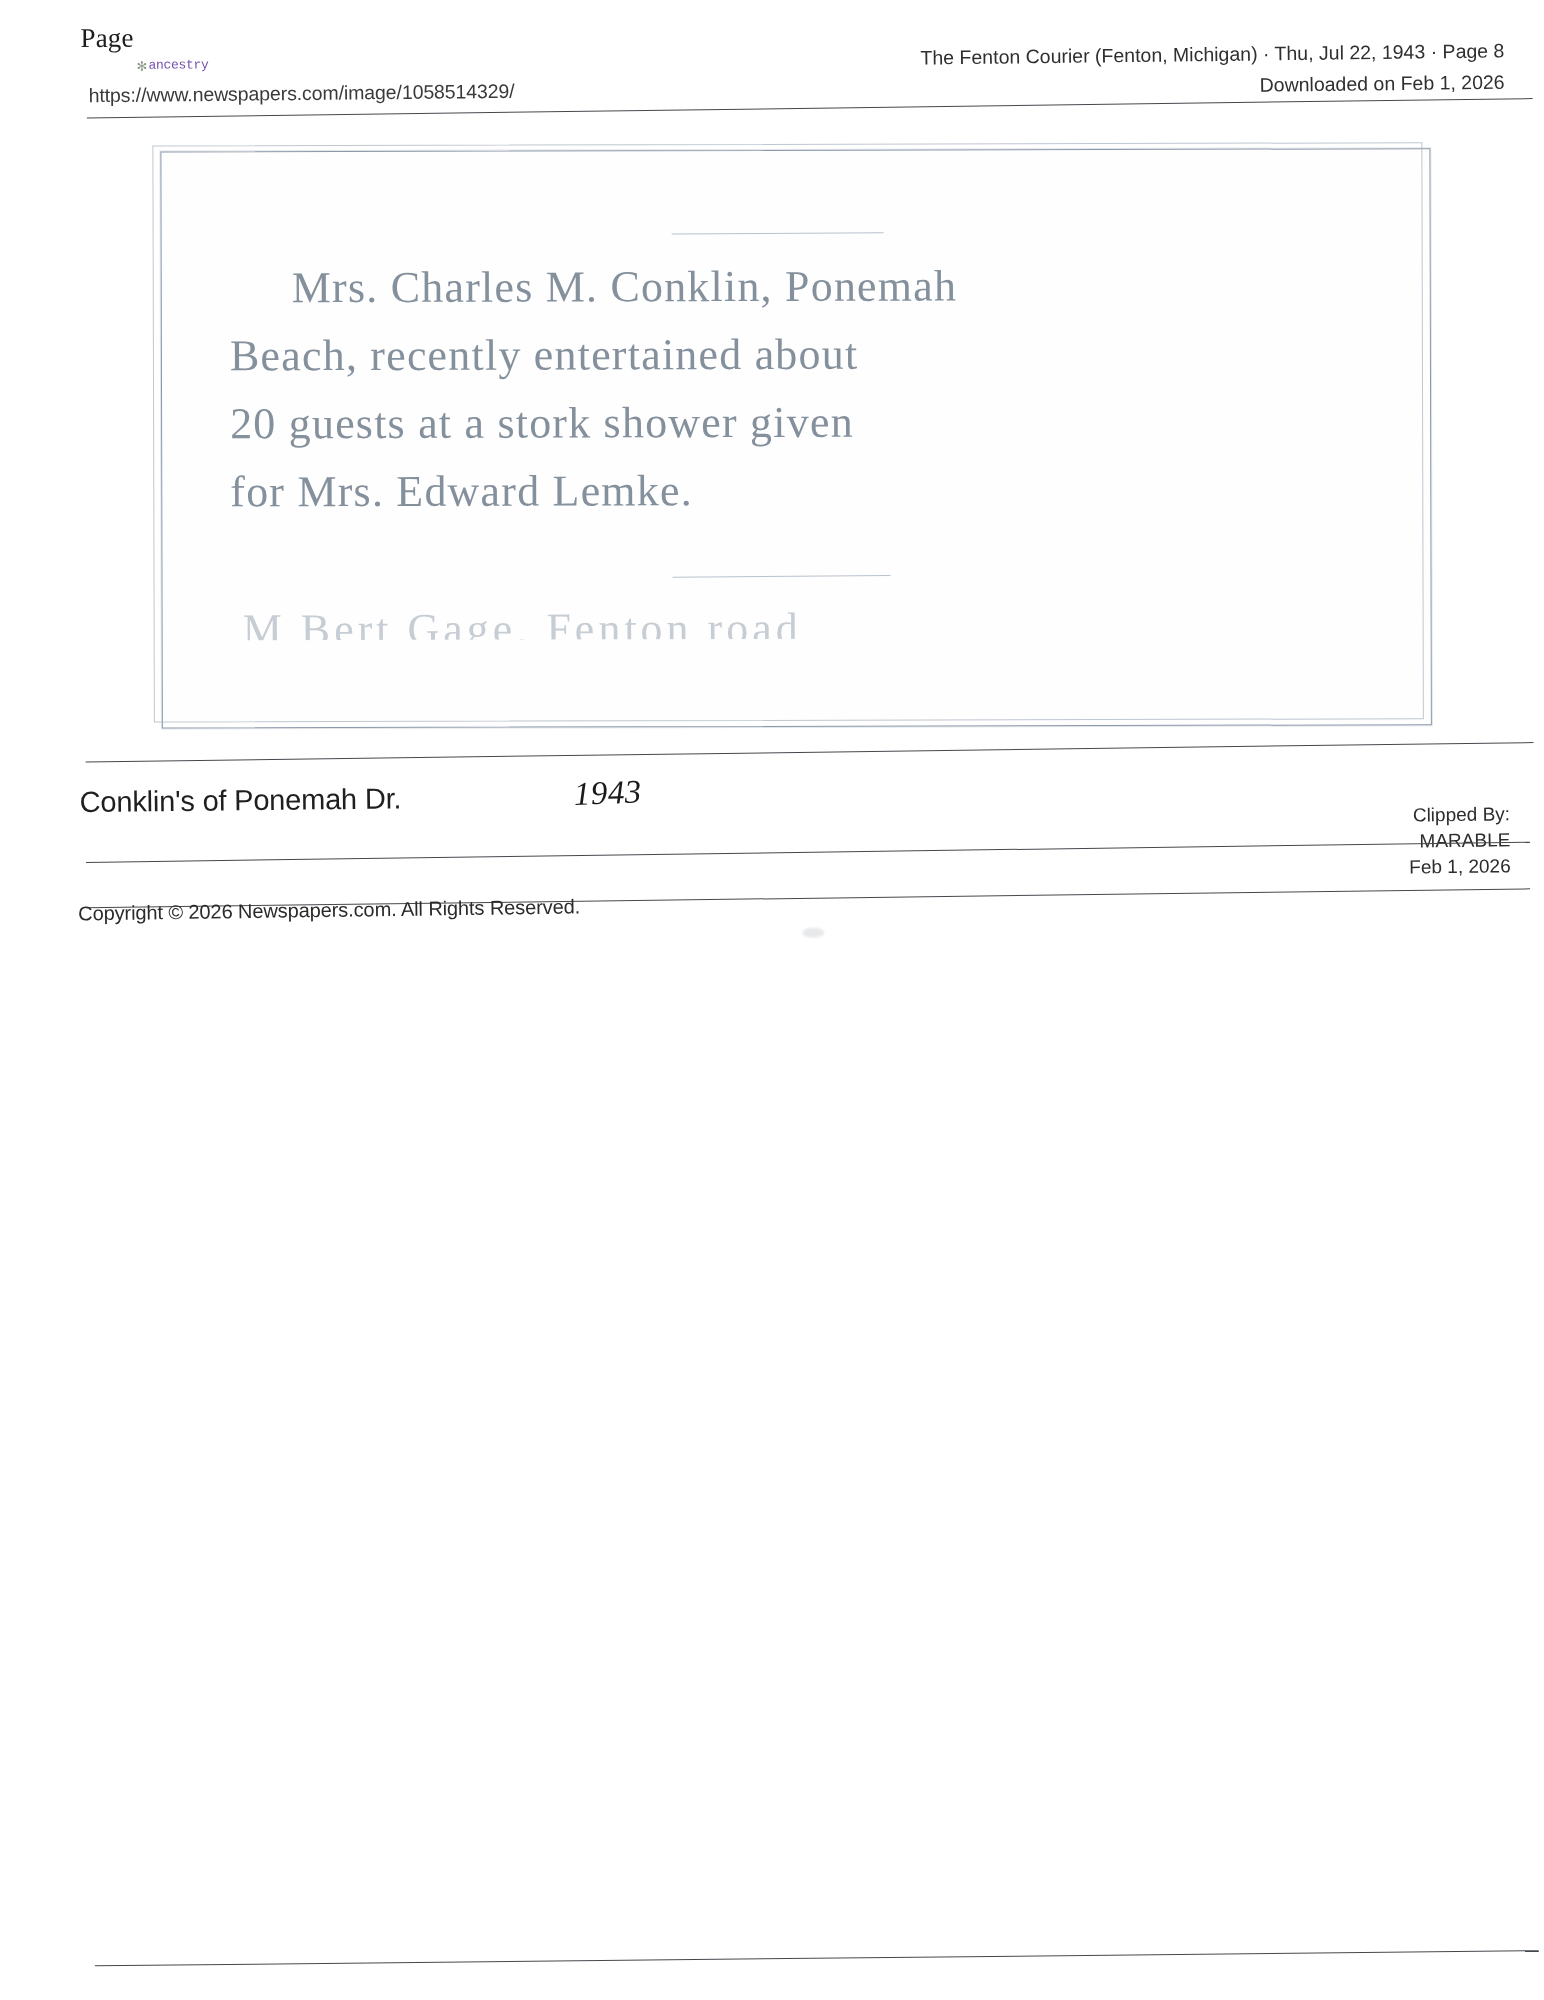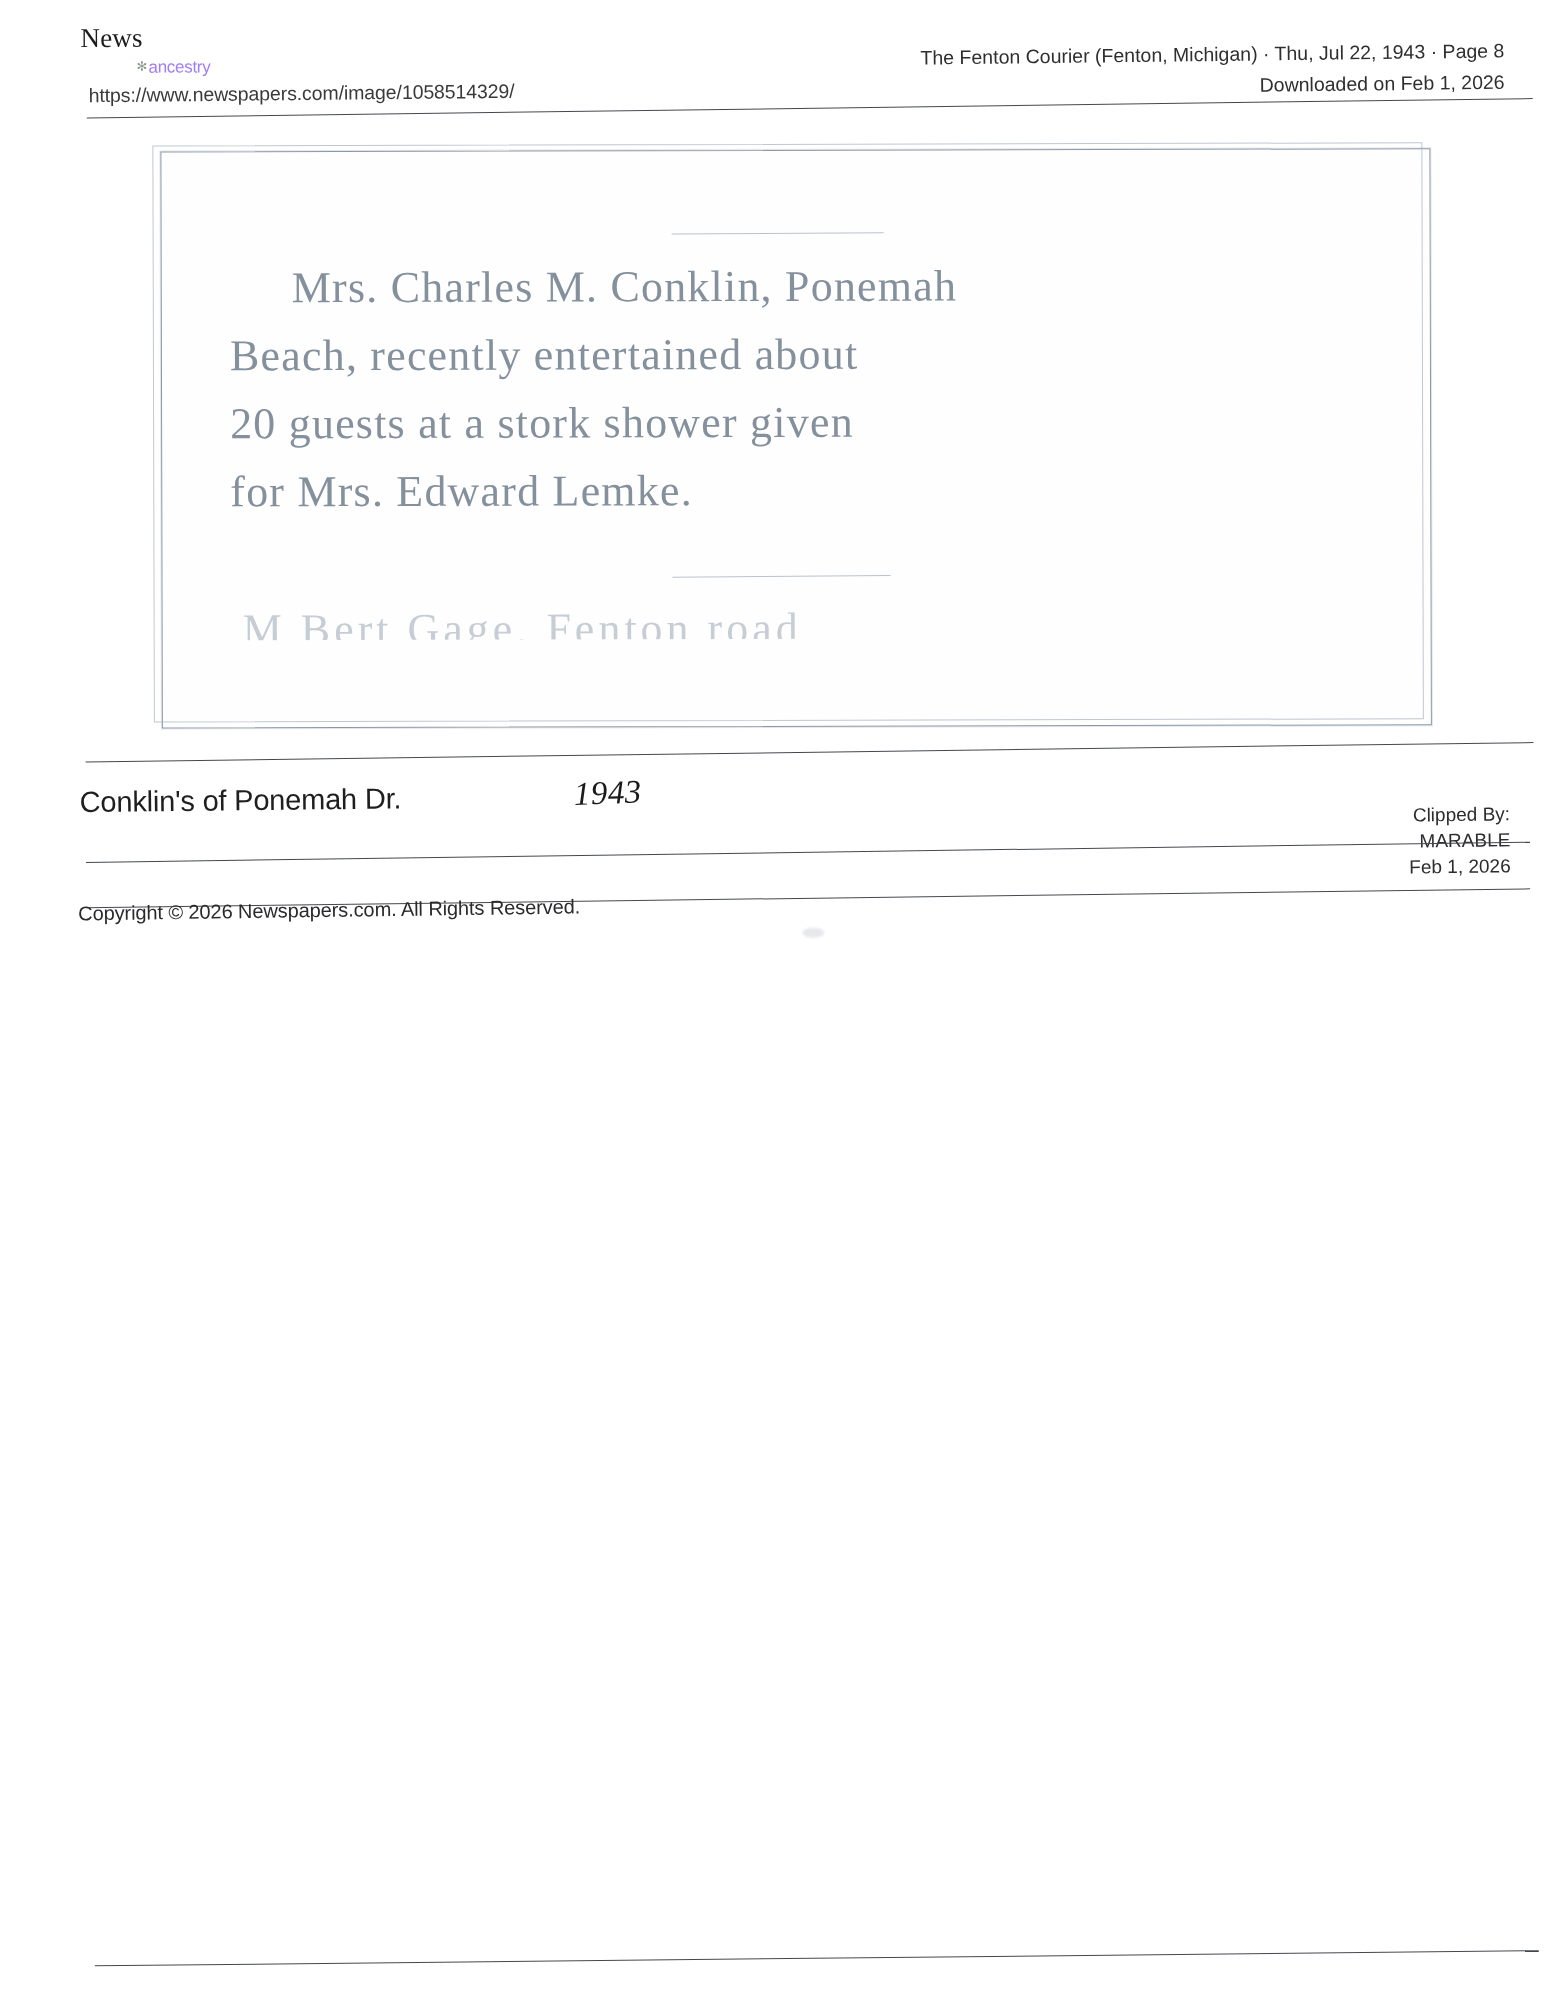--- a/index.html
+++ b/index.html
@@ -33,23 +33,23 @@
     top: 20px;
     font-family: "Liberation Serif", serif;
     font-size: 27px;
     letter-spacing: 0.2px;
     color: #1d1d1d;
   }
   .ancestry-logo {
     position: absolute;
     left: 150px;
     top: 55px;
-    font-family: Liberation Sans, sans-serif;
-    font-size: 17px;
-    color: #8b5cf6;
+    font-family: Liberation Mono, monospace;
+    font-size: 13px;
+    color: #4c1d95;
     opacity: 0.8;
     letter-spacing: -0.3px;
   }
   .ancestry-leaf {
     position: absolute;
     left: 138px;
     top: 58px;
     width: 11px;
     height: 11px;
     color: #8a9a8a;
@@ -250,21 +250,21 @@
     background: rgba(120,128,138,0.18);
     border-radius: 50%;
     filter: blur(1px);
   }
 </style>
 </head>
 <body>
 
 <div class="scan">
 
-  <div class="news-logo">News</div>
+  <div class="news-logo">Page</div>
   <div class="ancestry-leaf">✻</div>
   <div class="ancestry-logo">ancestry</div>
   <div class="url-line">https://www.newspapers.com/image/1058514329/</div>
   <div class="pub-line">The Fenton Courier (Fenton, Michigan) · Thu, Jul 22, 1943 · Page 8</div>
   <div class="dl-line">Downloaded on Feb 1, 2026</div>
 
   <div class="rule rule-top"></div>
 
   <div class="clip-wrap">
     <div class="clip-frame">

